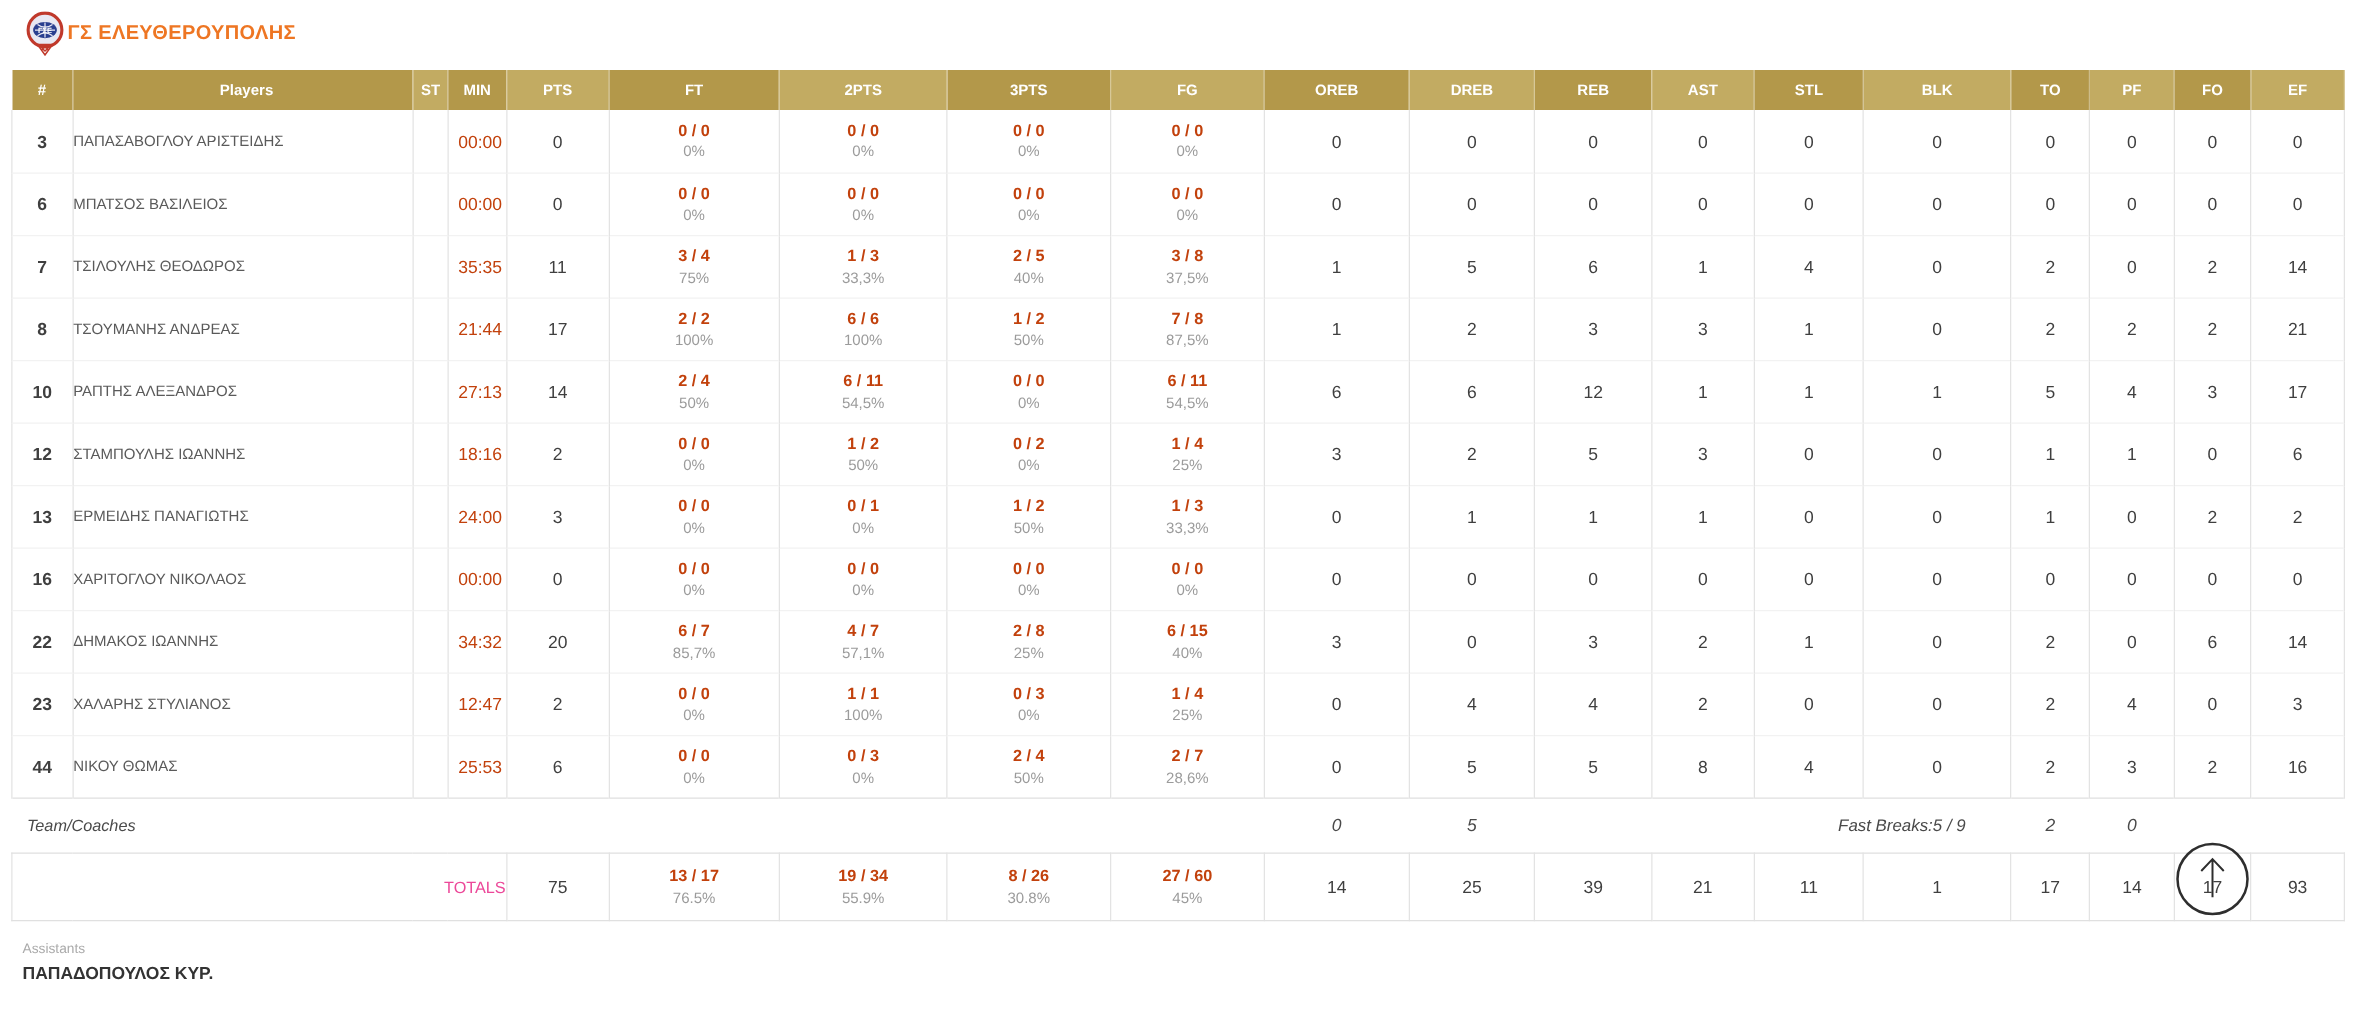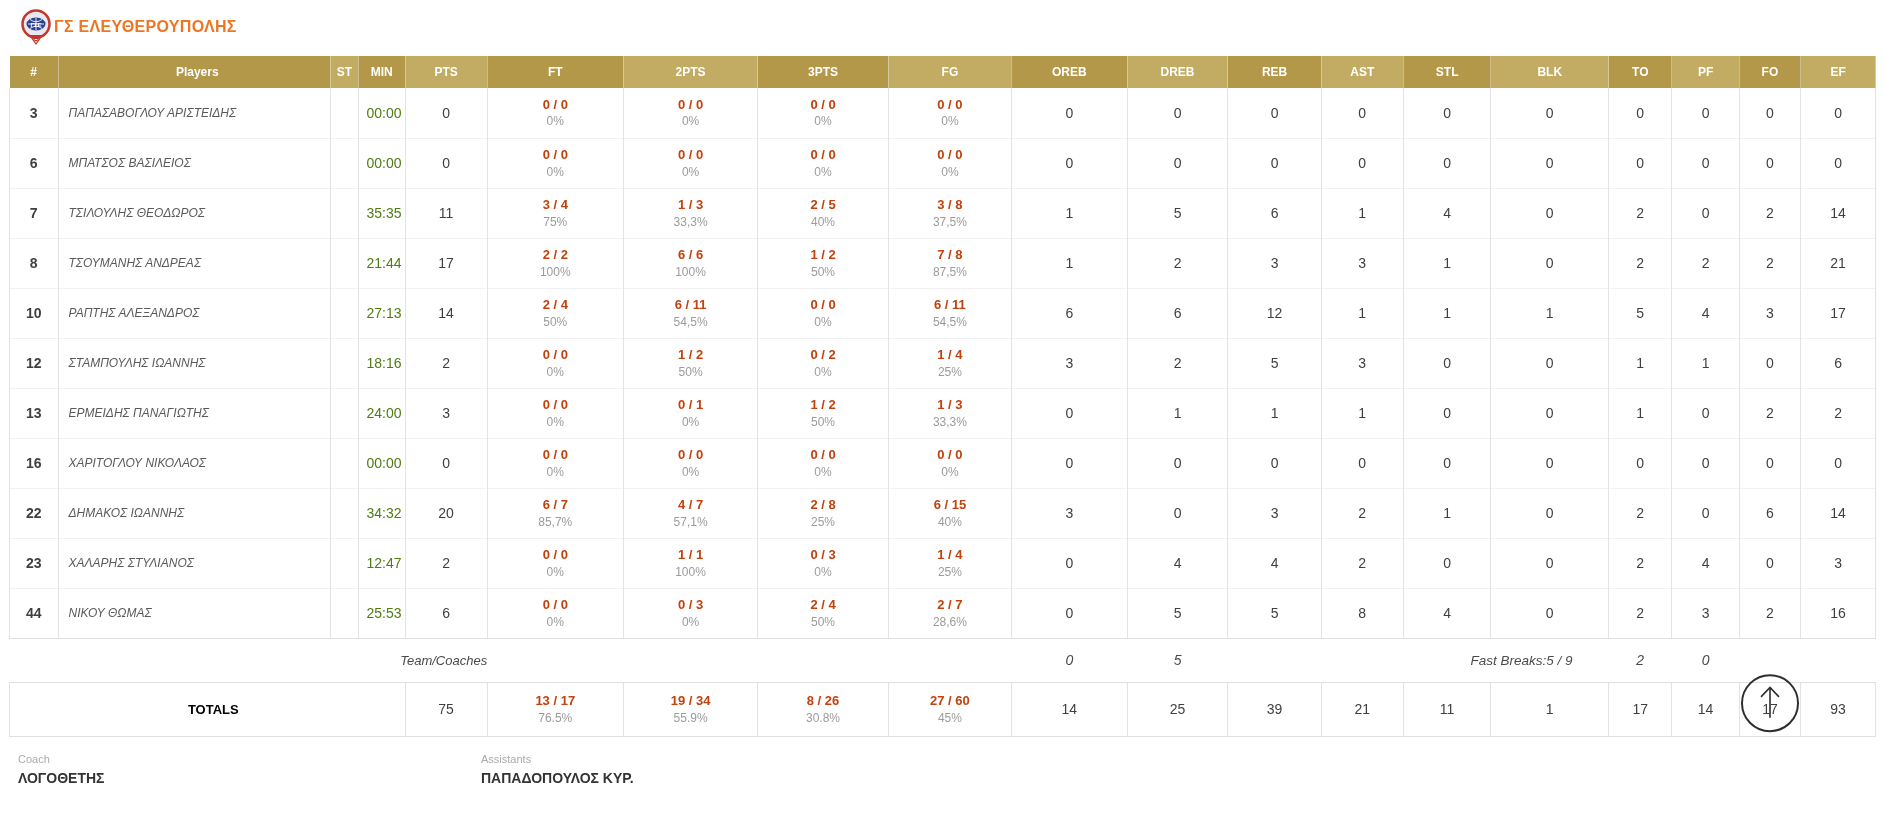--- a/index.html
+++ b/index.html
@@ -19,38 +19,38 @@
   thead th.col-light { background:var(--gold-light,#c2ab62); }
   thead th.th-num { text-align:center; }
   thead th.th-players { text-align:center; padding-left:10px; }
 
   tbody td { border-right:1px solid #e3e3e3; text-align:center; vertical-align:middle; }
   tbody tr.player-row { height:50px; border-top:1px solid #f2f2f2; }
   tbody tr.player-row:first-child { border-top:none; }
   tbody td:first-child { border-left:1px solid #e3e3e3; }
 
   .jersey { font-size:14px; font-weight:700; color:#3f3f3f; }
-  .pname  { text-align:left; padding-left:10px; font-size:12px; color:#5a5a5a;font-style:italic; }
-  .min    { text-align:right; padding-right:3px; font-size:14px; color:#4d7c0f; }
+  .pname  { text-align:left; font-size:12px; color:#5a5a5a; }
+  .min    { text-align:right; padding-right:3px; font-size:14px; color:#c2410c; }
   .num    { font-size:14px; color:#3f3f3f; }
   .shot .made { font-size:13px; font-weight:700; color:#c2410c; line-height:1.45; }
   .shot .pct  { font-size:12px; color:#9b9b9b; line-height:1.3; }
 
   
   tr.team-row { height:44px; font-style:italic; color:#4a4a4a; }
   tr.team-row td { border-top:1px solid #e0e0e0; border-right:none; border-left:none !important; }
-  tr.team-row .label { text-align:right; padding-left:12px; font-size:13px; }
+  tr.team-row .label { text-align:left; padding-left:12px; font-size:13px; }
   tr.team-row .num { font-style:italic; font-size:14px; color:#4a4a4a; }
   tr.team-row .fastbreaks { text-align:right; padding-right:36px; font-size:13.5px; }
   tr.team-row .fastbreaks .fb-val { margin-left:0; }
 
   
   tr.totals-row { height:54px; }
   tr.totals-row td { border-top:1px solid #e0e0e0; border-bottom:1px solid #e0e0e0; }
-  tr.totals-row .label { text-align:center; padding-left:12px; font-size:13px; font-weight:700; color:#000000; }
+  tr.totals-row .label { text-align:right; padding-left:12px; font-size:13px; font-weight:400; color:#ec4899; }
   .fo-cell { position:relative; }
   .scroll-top-btn { position:absolute; left:50%; top:50%; transform:translate(-50%,-60%);
     width:58px; height:58px; border:2px solid #2e2e2e; border-radius:50%;
     background:transparent; cursor:pointer; z-index:2; }
   .scroll-top-btn svg { position:absolute; left:50%; top:50%; transform:translate(-50%,-54%); }
 
   
   .coaches { display:flex; padding:16px 0 0 18px; }
   .coach-block { width:463px; }
   .coach-label { font-size:11px; color:#aaa; margin-bottom:5px; }
@@ -539,20 +539,16 @@
           </svg>
         </button>
       </td>
       <td class="num">93</td>
     </tr>
   </tbody>
 </table>
 
 <div class="coaches">
   <div class="coach-block">
-    <div class="coach-label">Coach</div>
-    <div class="coach-name">ΛΟΓΟΘΕΤΗΣ</div>
-  </div>
-  <div class="coach-block">
     <div class="coach-label">Assistants</div>
     <div class="coach-name">ΠΑΠΑΔΟΠΟΥΛΟΣ ΚΥΡ.</div>
   </div>
 </div>
 
 </body></html>

